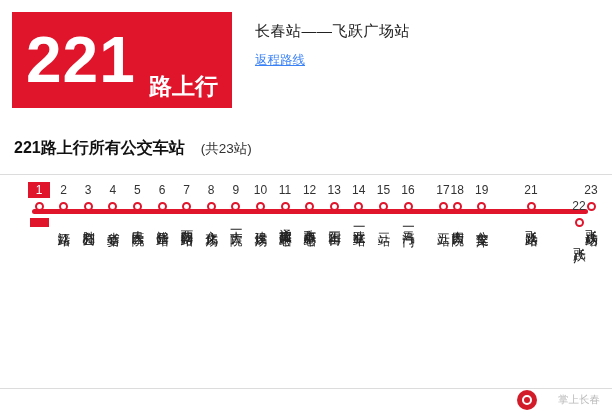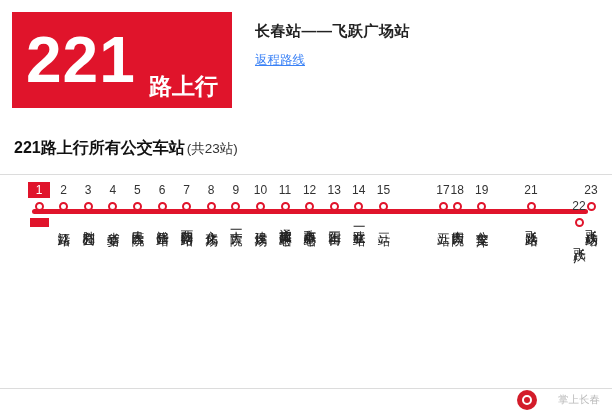--- a/index.html
+++ b/index.html
@@ -46,21 +46,21 @@
     bottom: 12px;
     font-size: 23px;
     font-weight: bold;
     line-height: 20px;
   }
   .header-title {
     position: absolute;
     left: 255px;
     top: 22px;
     font-size: 15px;
-    font-weight: bold;
+    font-weight: normal;
     color: #222222;
     letter-spacing: 0.5px;
   }
   .header-sub {
     position: absolute;
     left: 255px;
     top: 52px;
     font-size: 12.5px;
     color: #3b82f6;
   }
@@ -72,21 +72,21 @@
     top: 138px;
     font-size: 16px;
     font-weight: bold;
     color: #111111;
     white-space: nowrap;
   }
   .section-title .count {
     font-size: 13.5px;
     font-weight: normal;
     color: #333333;
-    margin-left: 2px;
+    margin-left: 16px;
   }
 
   
   .rule {
     position: absolute;
     left: 0;
     width: 612px;
     height: 1px;
     background: #dcdcdc;
   }
@@ -221,20 +221,21 @@
     <div class="stop" style="left: 137px;"><div class="idx">6</div><div class="dot"></div><div class="nm">裕华园站</div></div>
     <div class="stop" style="left: 161.6px;"><div class="idx">7</div><div class="dot"></div><div class="nm">西朝阳路站</div></div>
     <div class="stop" style="left: 186.2px;"><div class="idx">8</div><div class="dot"></div><div class="nm">文化广场</div></div>
     <div class="stop" style="left: 210.8px;"><div class="idx">9</div><div class="dot"></div><div class="nm">吉大一院</div></div>
     <div class="stop" style="left: 235.4px;"><div class="idx">10</div><div class="dot"></div><div class="nm">建设广场</div></div>
     <div class="stop" style="left: 260px;"><div class="idx">11</div><div class="dot"></div><div class="nm">交通指挥中心站</div></div>
     <div class="stop" style="left: 284.6px;"><div class="idx">12</div><div class="dot"></div><div class="nm">市政务中心站</div></div>
     <div class="stop" style="left: 309.2px;"><div class="idx">13</div><div class="dot"></div><div class="nm">正阳街百</div></div>
     <div class="stop" style="left: 333.8px;"><div class="idx">14</div><div class="dot"></div><div class="nm">一欧亚车站</div></div>
     <div class="stop" style="left: 358.4px;"><div class="idx">15</div><div class="dot"></div><div class="nm">三站</div></div>
+    <div class="stop" style="left: 383px;"><div class="idx">16</div><div class="dot"></div><div class="nm">一汽二号门</div></div>
     <div class="stop" style="left: 418px;"><div class="idx">17</div><div class="dot"></div><div class="nm">五站</div></div>
     <div class="stop" style="left: 432.2px;"><div class="idx">18</div><div class="dot"></div><div class="nm">吉大四院</div></div>
     <div class="stop" style="left: 456.8px;"><div class="idx">19</div><div class="dot"></div><div class="nm">公交车库</div></div>
     <div class="stop" style="left: 506px;"><div class="idx">21</div><div class="dot"></div><div class="nm">飞跃路站</div></div>
     <div class="stop" style="left: 554px; margin-top: 16px;"><div class="idx">22</div><div class="dot"></div><div class="nm">飞跃广</div></div>
     <div class="stop" style="left: 566px;"><div class="idx">23</div><div class="dot"></div><div class="nm">飞跃广场站</div></div>
   </div>
 
 <div class="footer-logo">
   <span class="badge"></span>

